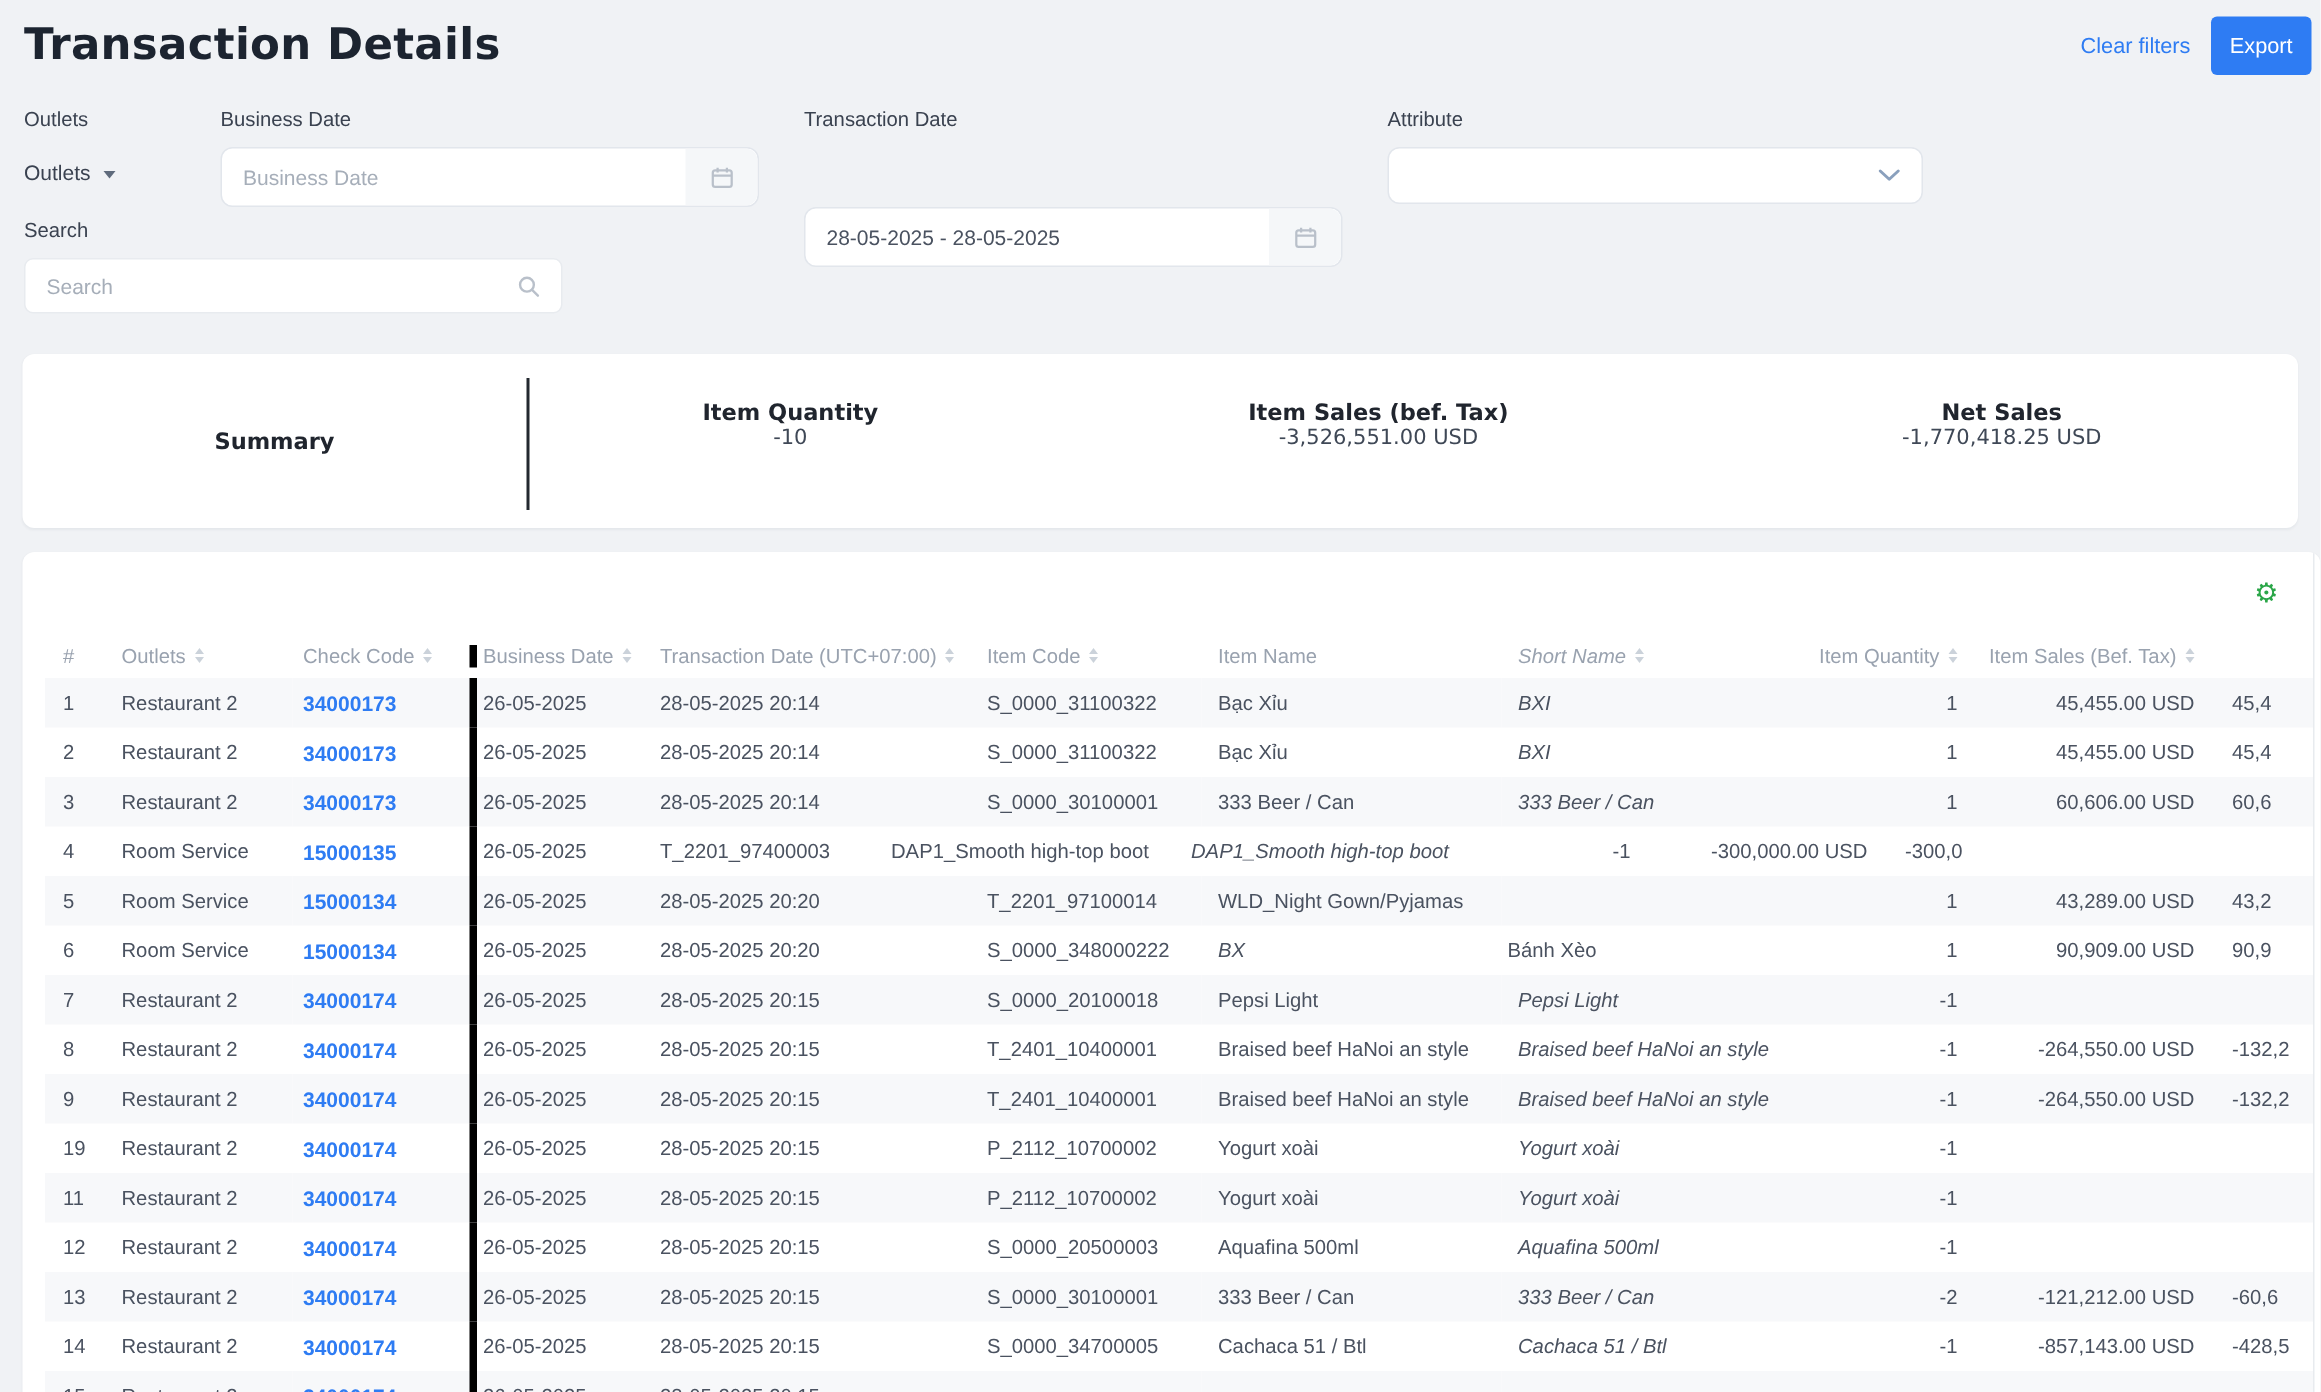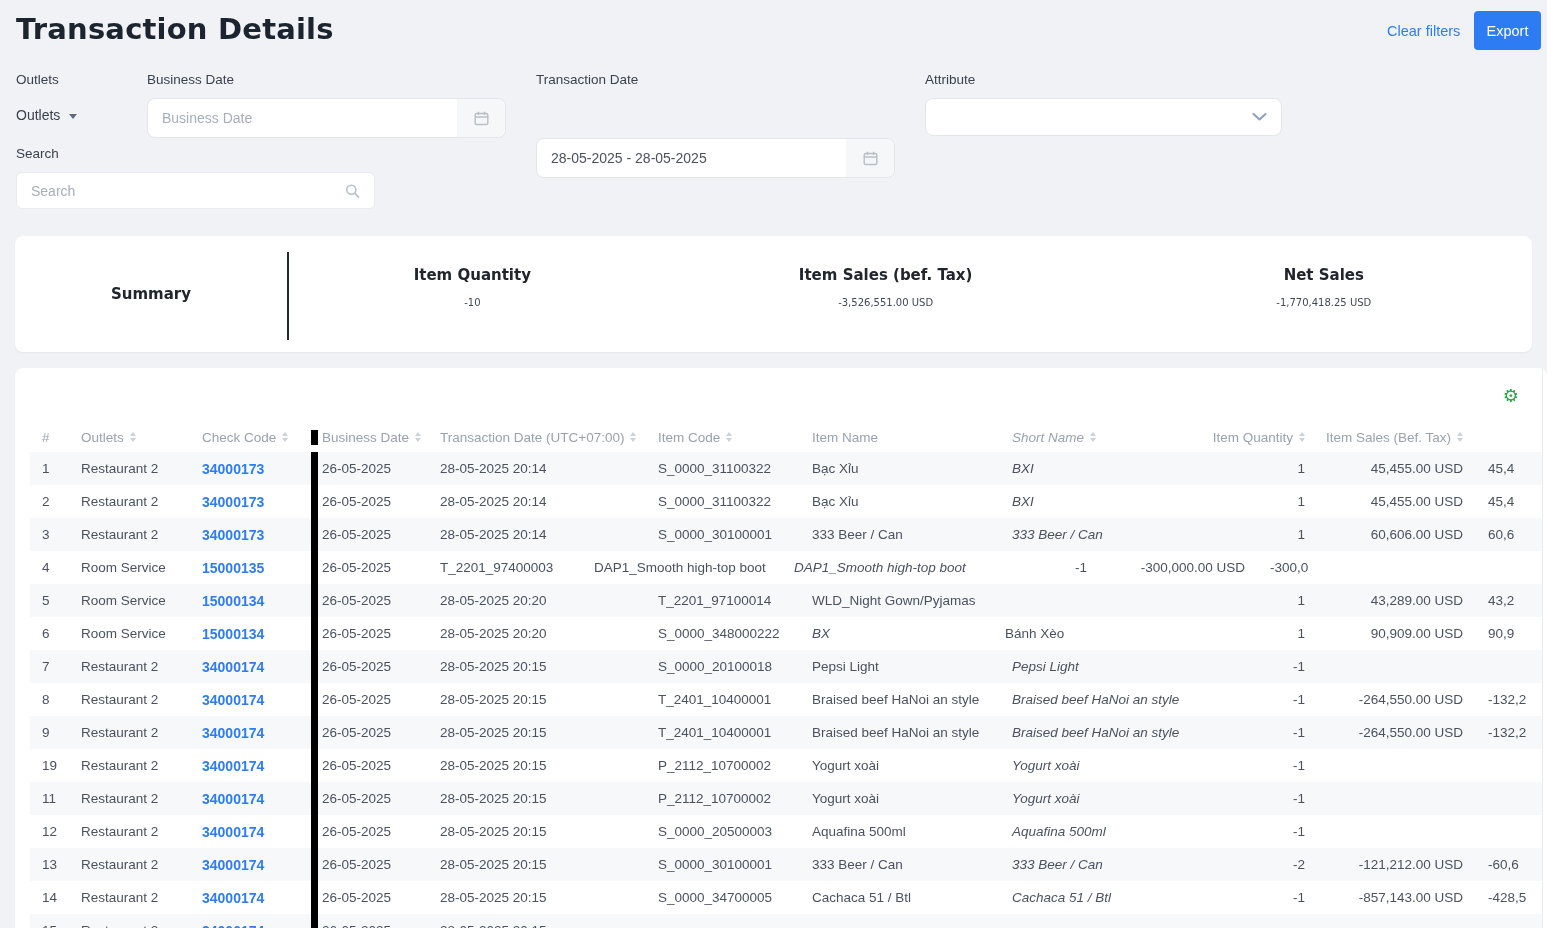--- a/index.html
+++ b/index.html
@@ -67,31 +67,31 @@
   }
   .icon-plain { position:absolute; right:14px; top:50%; transform:translateY(-50%); display:flex; }
 
   
   .card-summary {
     position:absolute; left:15px; top:236px; width:1517px; height:116px;
     background:#fff; border-radius:8px; box-shadow:0 1px 2px rgba(20,30,50,.05);
     display:flex; font-family:"DejaVu Sans", sans-serif;
   }
   .sum-label {
-    width:272px; display:flex; align-items:center; justify-content:center;
+    width:336px; display:flex; align-items:center; justify-content:center;
     font-size:15px; font-weight:700; color:#20252e;
   }
   .sum-divider { width:2px; background:#23282f; margin:16px 0 12px 0; }
   .metrics { flex:1; display:flex; }
   .metric { text-align:center; padding-top:30px; }
   .metric:nth-child(1){ width:29.5%; }
   .metric:nth-child(2){ width:37%; }
   .metric:nth-child(3){ width:33.5%; }
   .metric .m-label { font-size:15px; font-weight:700; color:#20252e; }
-  .metric .m-value { margin-top:13px; font-size:10px; color:#3f4856; }
+  .metric .m-value { font-size:14px; color:#3f4856; }
 
   
   .card-table {
     position:absolute; left:15px; top:368px; width:1532px; height:560px;
     background:#fff; border-radius:8px 8px 0 0;
     box-shadow:0 1px 2px rgba(20,30,50,.05); overflow:hidden;
   }
   .gear {
     position:absolute; top:19px; right:28px;
     font-size:18px; line-height:18px; color:#2aa648; cursor:pointer;
@@ -104,21 +104,21 @@
   .th.right { justify-content:flex-end; }
   .tbody .tr { display:flex; height:33px; align-items:center; font-size:13.5px; color:#4a5260; }
   .tbody .tr.odd .td { background:#f7f8fa; }
   .td { height:100%; display:flex; align-items:center; white-space:nowrap; overflow:hidden; }
   .td.right { justify-content:flex-end; }
   .link { color:#2e7cf3; font-weight:700; font-size:14px; cursor:pointer; }
 
   
   .c-num   { width:38px;  padding-left:12px; flex:none; }
   .c-outlet{ width:127px; padding-left:13px; flex:none; }
-  .c-check { width:123px; padding-left:7px;  flex:none; border-right:7px solid #000000; }
+  .c-check { width:123px; padding-left:7px;  flex:none; border-right:5px solid #000000; }
   .c-bdate { width:110px; padding-left:4px;  flex:none; }
   .c-tdate { width:218px; padding-left:12px; flex:none; }
   .c-code  { width:155px; padding-left:12px; flex:none; }
   .c-name  { width:200px; padding-left:11px; flex:none; }
   .c-short { width:193px; padding-left:11px; flex:none;font-style:italic; }
   .c-qty   { width:112px; padding-right:1px; flex:none; }
   .c-sales { width:158px; padding-right:1px; flex:none; }
   .c-net   { width:78px;  padding-left:24px; flex:none; }
 
   .sorter { display:inline-flex; flex-direction:column; gap:2px; margin-left:6px; }

